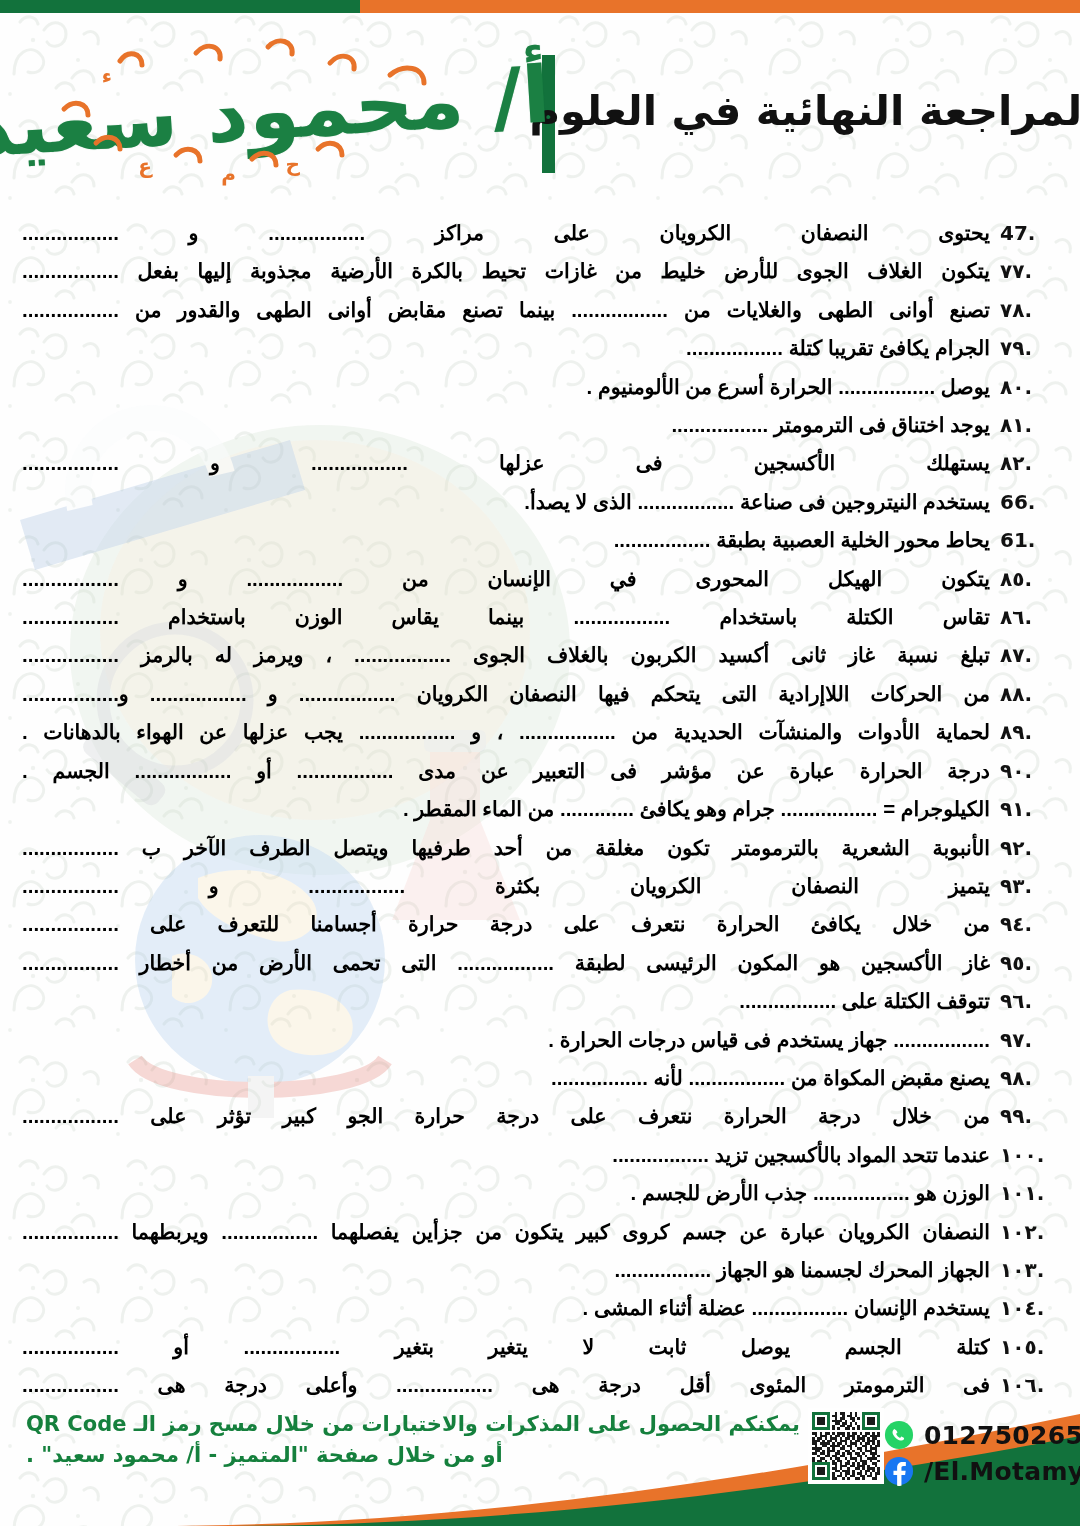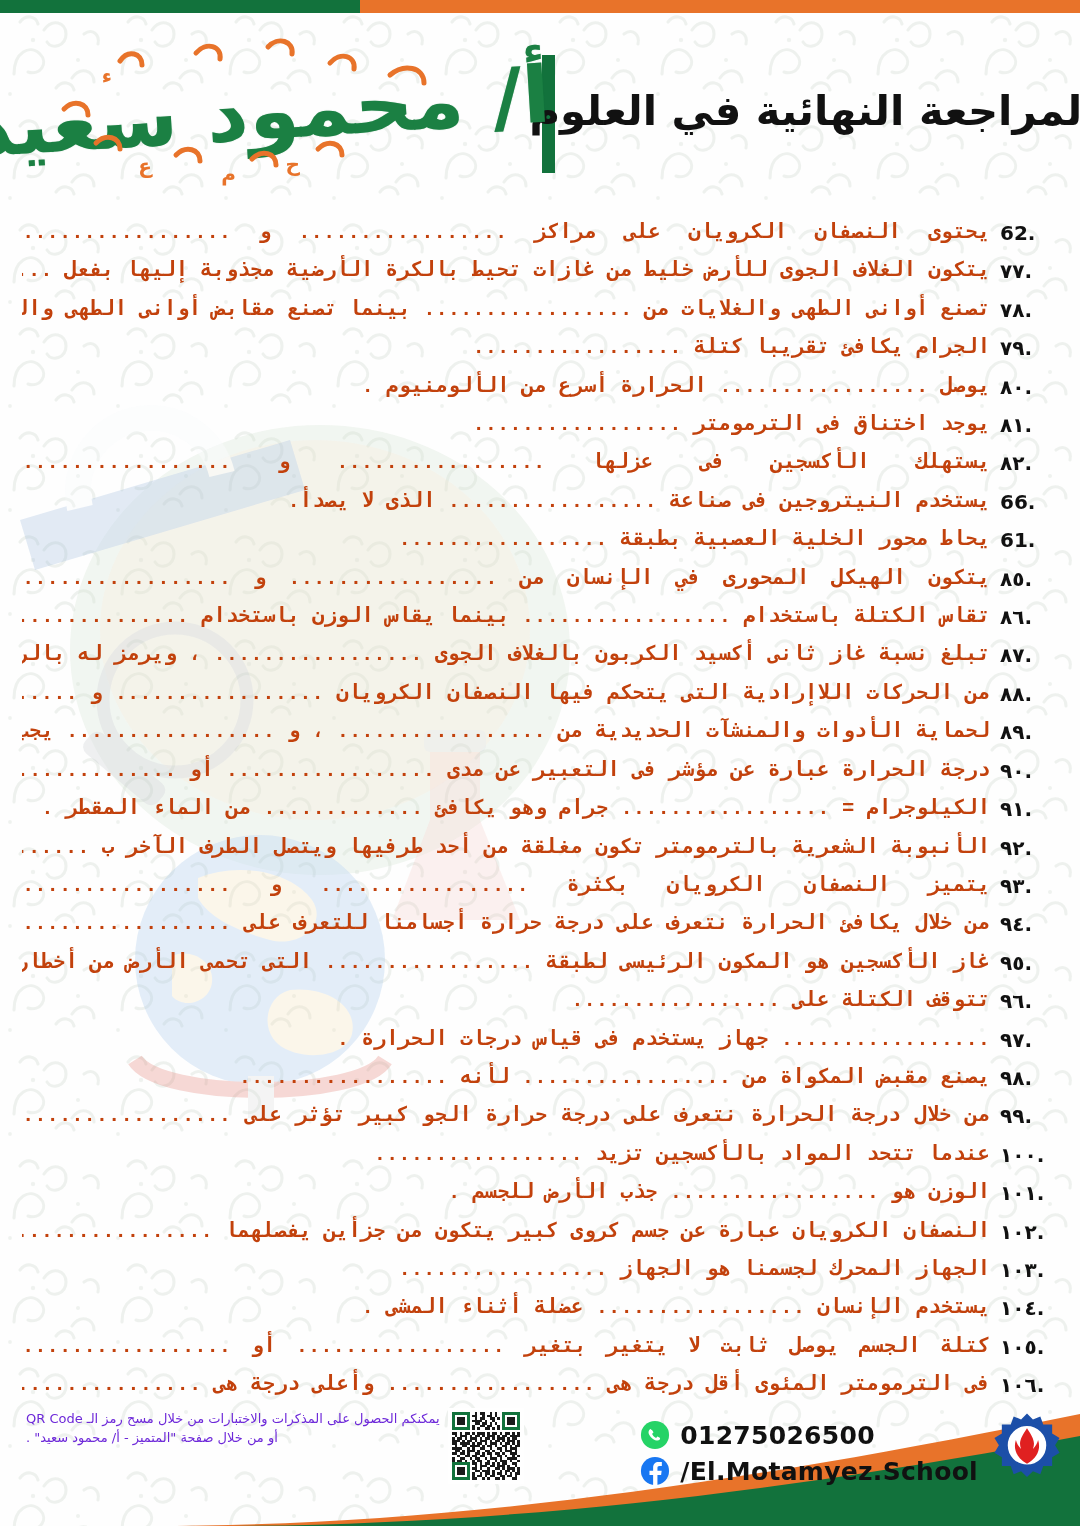--- a/index.html
+++ b/index.html
@@ -163,24 +163,24 @@
     font-weight: bold;
     color: #111;
     line-height: 38.4px;
     padding-left: 10px;
     direction: rtl;
     unicode-bidi: plaintext;
   }
 
   .qtext {
     flex: 1 1 auto;
-    font-family: Liberation Mono, monospace;
+    font-family: Liberation Sans, sans-serif;
     font-size: 20.5px;
     font-weight: bold;
-    color: #c2410c;
+    color: #000000;
     line-height: 38.4px;
     text-align: justify;
     text-align-last: justify;
     direction: rtl;
     white-space: nowrap;
     overflow: hidden;
     letter-spacing: -0.2px;
   }
   
   .qtext.short {
@@ -235,23 +235,23 @@
   .footer-notes {
     display: flex;
     flex-direction: column;
     align-items: flex-end;
     justify-content: flex-start;
     gap: 1px;
     padding-top: 2px;
   }
   .footer-note {
     font-family: "DejaVu Sans", sans-serif;
-    font-size: 13px;
-    font-weight: normal;
-    color: #6d28d9;
+    font-size: 21px;
+    font-weight: bold;
+    color: #15803d;
     line-height: 1.42;
     direction: rtl;
     white-space: nowrap;
   }
 
   
   .footer-left {
     display: flex;
     flex-direction: row;
     align-items: center;
@@ -374,21 +374,21 @@
           <text x="300" y="158">ح</text>
           <text x="112" y="70">ء</text>
         </g>
       </svg>
     </div>
 
   </div>
 
   <div class="qlist" id="qlist">
       <div class="qrow">
-        <div class="qnum">62.</div>
+        <div class="qnum">47.</div>
         <div class="qtext">يحتوى النصفان الكرويان على مراكز ................. و .................</div>
       </div>
       <div class="qrow">
         <div class="qnum">٧٧.</div>
         <div class="qtext">يتكون الغلاف الجوى للأرض خليط من غازات تحيط بالكرة الأرضية مجذوبة إليها بفعل .................</div>
       </div>
       <div class="qrow">
         <div class="qnum">٧٨.</div>
         <div class="qtext">تصنع أوانى الطهى والغلايات من ................. بينما تصنع مقابض أوانى الطهى والقدور من .................</div>
       </div>

